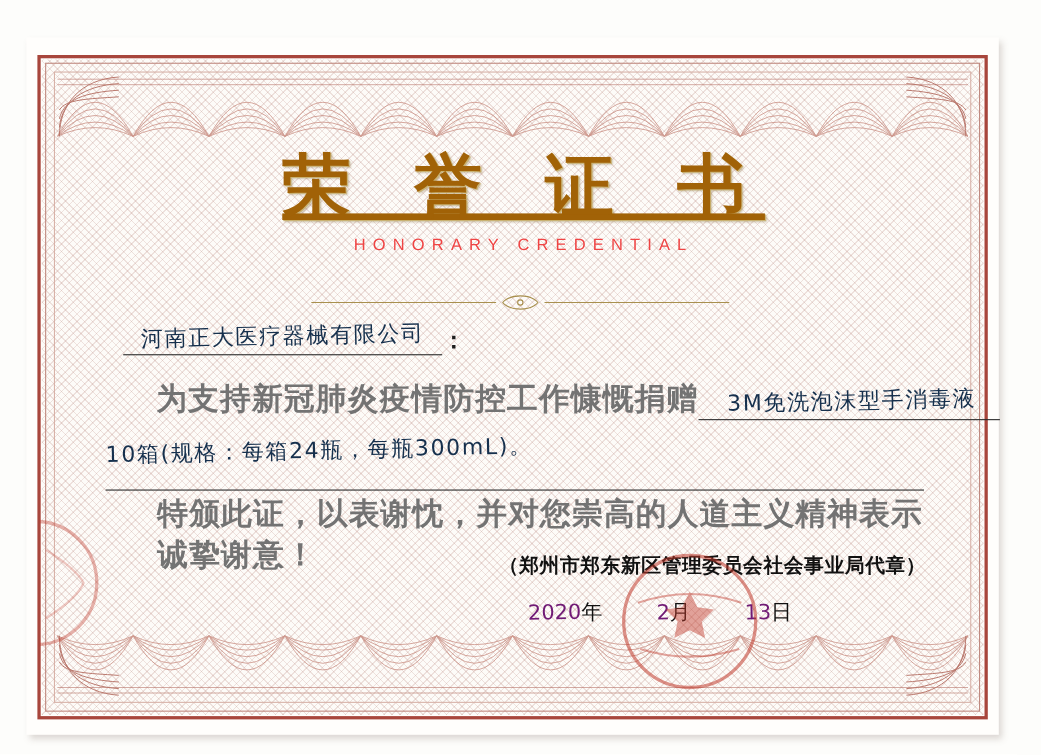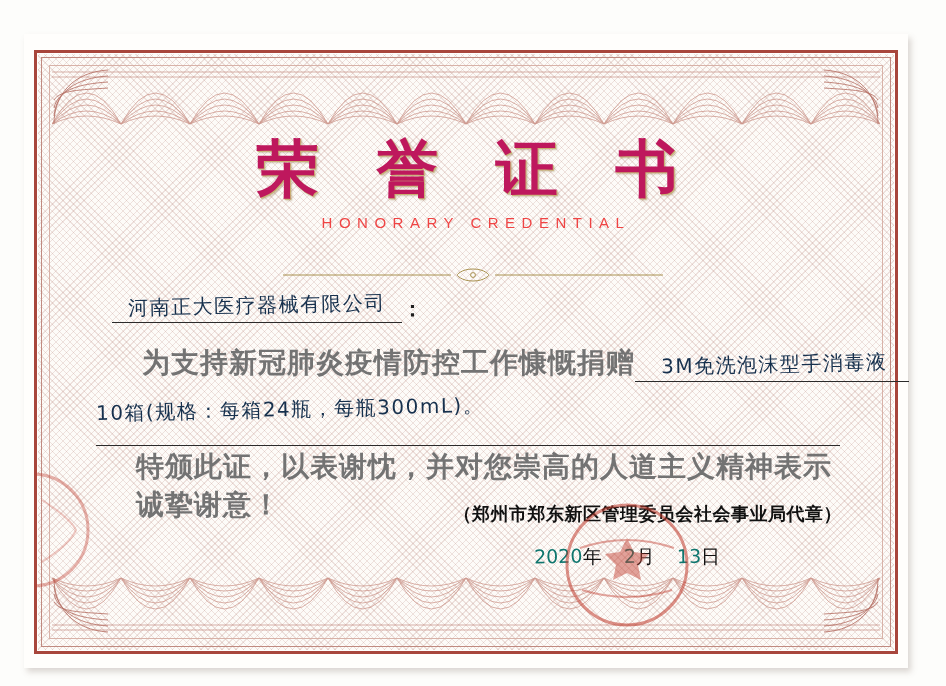--- a/index.html
+++ b/index.html
@@ -109,24 +109,25 @@
     left: 0;
     top: 138px;
     width: 946px;
     text-align: center;
   }
   .title-cn {
     font-family: "DejaVu Serif", serif;
     font-size: 62px;
     letter-spacing: 18px;
     font-weight: 700;
-    color: #be185d;
+    color: #a16207;
     text-shadow: 1px 1px 0 #c9b273, 2px 2px 2px rgba(120,95,40,0.35);
     padding-left: 6px;
     line-height: 1.0;
+    text-decoration: underline;
   }
   .title-en {
     margin-top: 14px;
     font-family: "Liberation Sans", sans-serif;
     font-size: 15px;
     letter-spacing: 6.5px;
     color: #ef4444;
     padding-left: 6px;
   }
   .title-rule {
@@ -215,20 +216,21 @@
     padding-bottom: 3px;
   }
 
   
   .l4 {
     position: absolute;
     left: 40px;
     top: 156px;
     width: 716px;
     text-align: left;
+    padding-left: 7px;
   }
 
   
   .sig-zone {
     position: absolute;
     right: 96px;
     top: 490px;
     width: 520px;
     text-align: right;
     color: #111;
@@ -251,23 +253,24 @@
   .date-row {
     margin-top: 18px;
     padding-right: 130px;
     font-family: "DejaVu Serif", serif;
     font-size: 19px;
     white-space: nowrap;
   }
   .date-row .num {
     font-family: "DejaVu Sans", sans-serif;
     font-size: 19px;
-    color: #0f766e;
+    color: #701a75;
     display: inline-block;
     transform: rotate(-1deg);
+    margin-left: 27px;
   }
   .date-row .unit { font-size: 19px; color: #111; }
   .date-row .gap { display: inline-block; width: 22px; }
 
   
   .seal {
     position: absolute;
     left: 560px;
     top: 498px;
     width: 134px;

